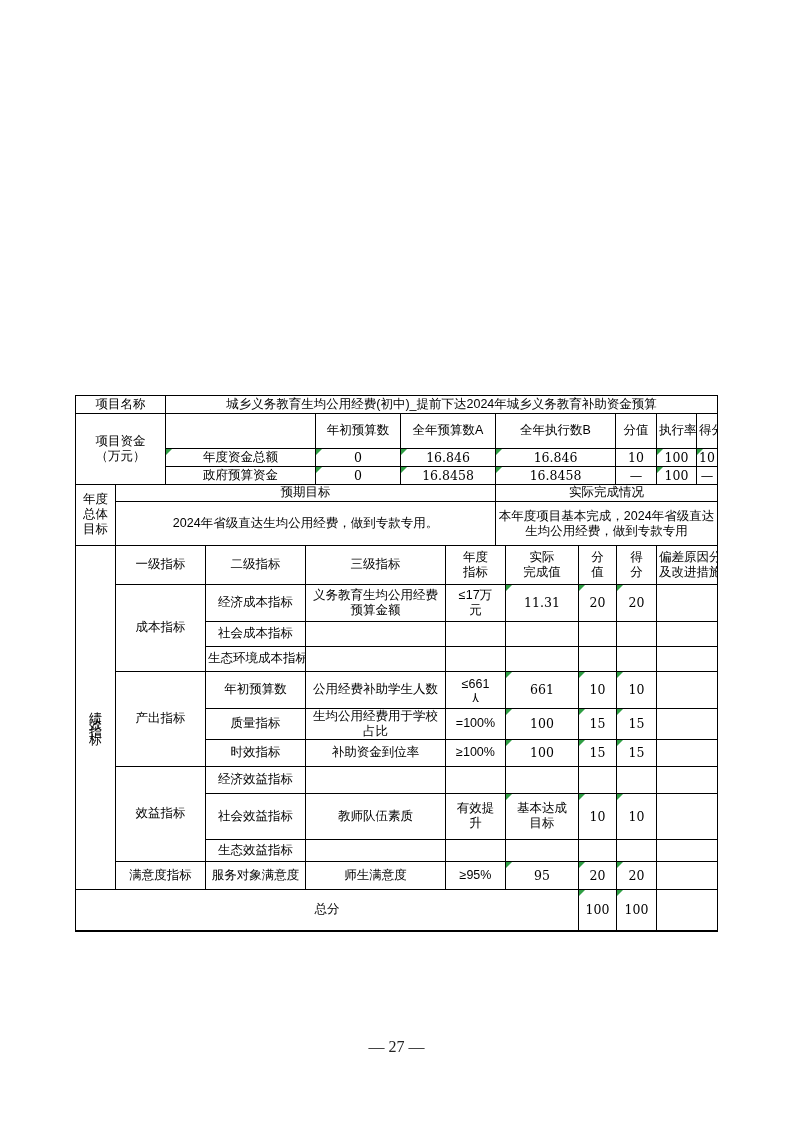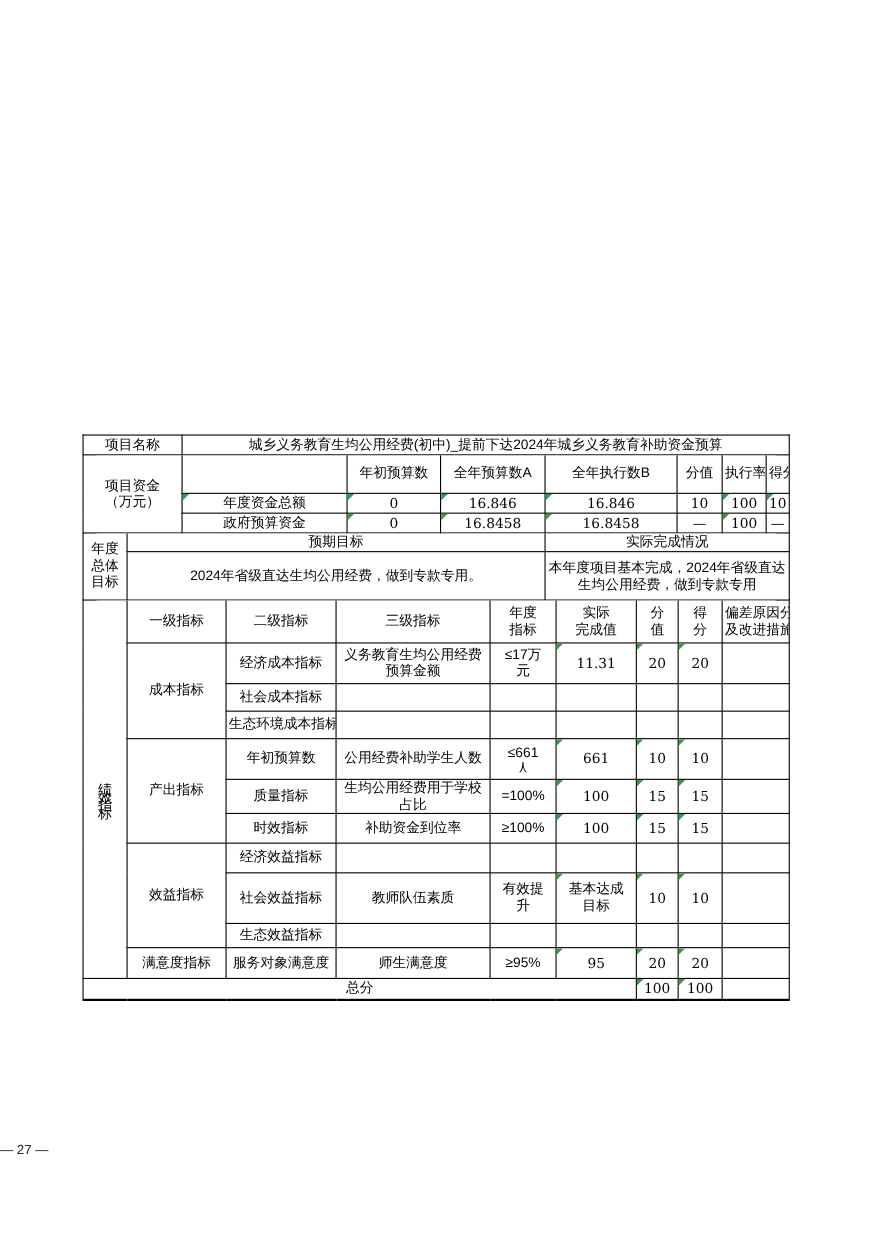--- a/index.html
+++ b/index.html
@@ -36,22 +36,22 @@
     content:'';position:absolute;top:0;left:0;width:0;height:0;
     border-top:6px solid #2f9e44;border-right:6px solid transparent;
   }
   .vtext{
     writing-mode:vertical-rl;text-orientation:upright;
     letter-spacing:7px;font-size:13px;display:inline-block;
   }
   .clip{max-height:25px;overflow:hidden;line-height:15px;white-space:pre-line;}
   .goal-actual{line-height:21px;}
   .pageno{
-    position:absolute;top:1038px;left:0;width:100%;text-align:left;
-    font-size:12px;font-family:Liberation Sans, sans-serif;color:#222;
+    position:absolute;top:1038px;left:0;width:100%;text-align:center;
+    font-size:16px;font-family:Liberation Serif, serif;color:#222;
   }
 </style>
 </head>
 <body>
 
 <div class="doc">
 
 
   <table class="tbl">
     <colgroup>
@@ -255,21 +255,21 @@
     <tr style="height:28px">
       <td class="f12 nw">满意度指标</td>
       <td class="f12 nw">服务对象满意度</td>
       <td class="left f12 nw">师生满意度</td>
       <td>≥95%</td>
       <td class="g num">95</td>
       <td class="g num">20</td>
       <td class="g num">20</td>
       <td></td>
     </tr>
-    <tr style="height:20px">
+    <tr style="height:42px">
       <td colspan="6">总分</td>
       <td class="g num f12">100</td>
       <td class="g num">100</td>
       <td></td>
     </tr>
   </tbody>
     </table>
 
 </div>
 

